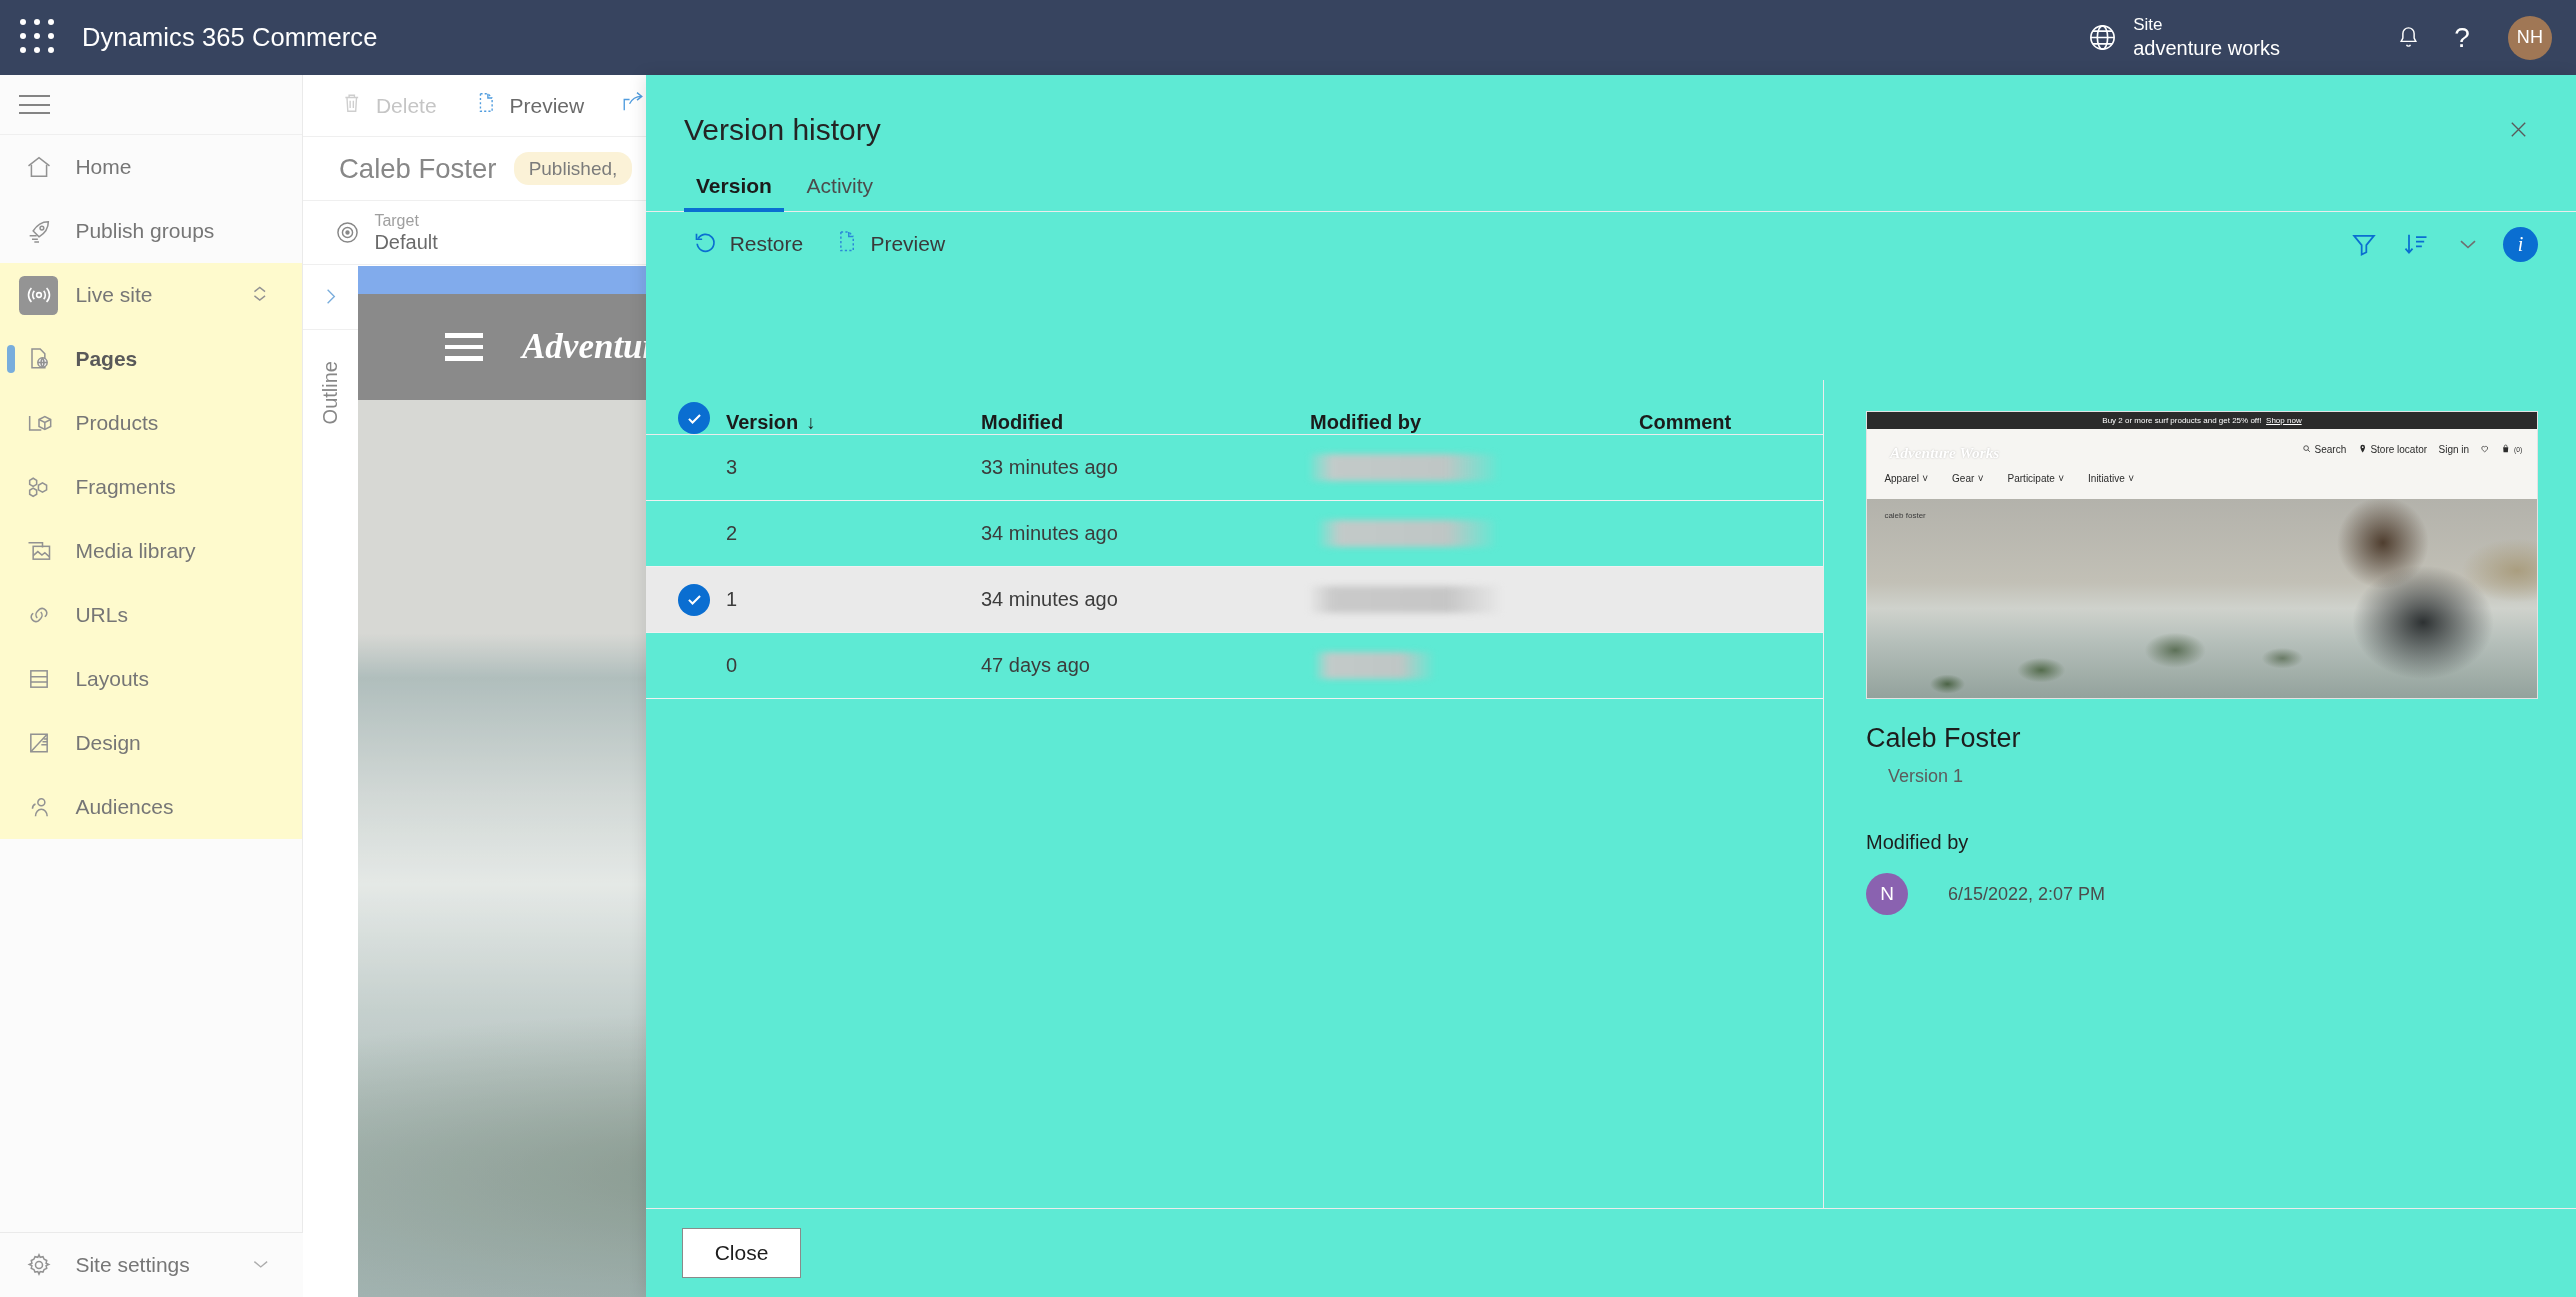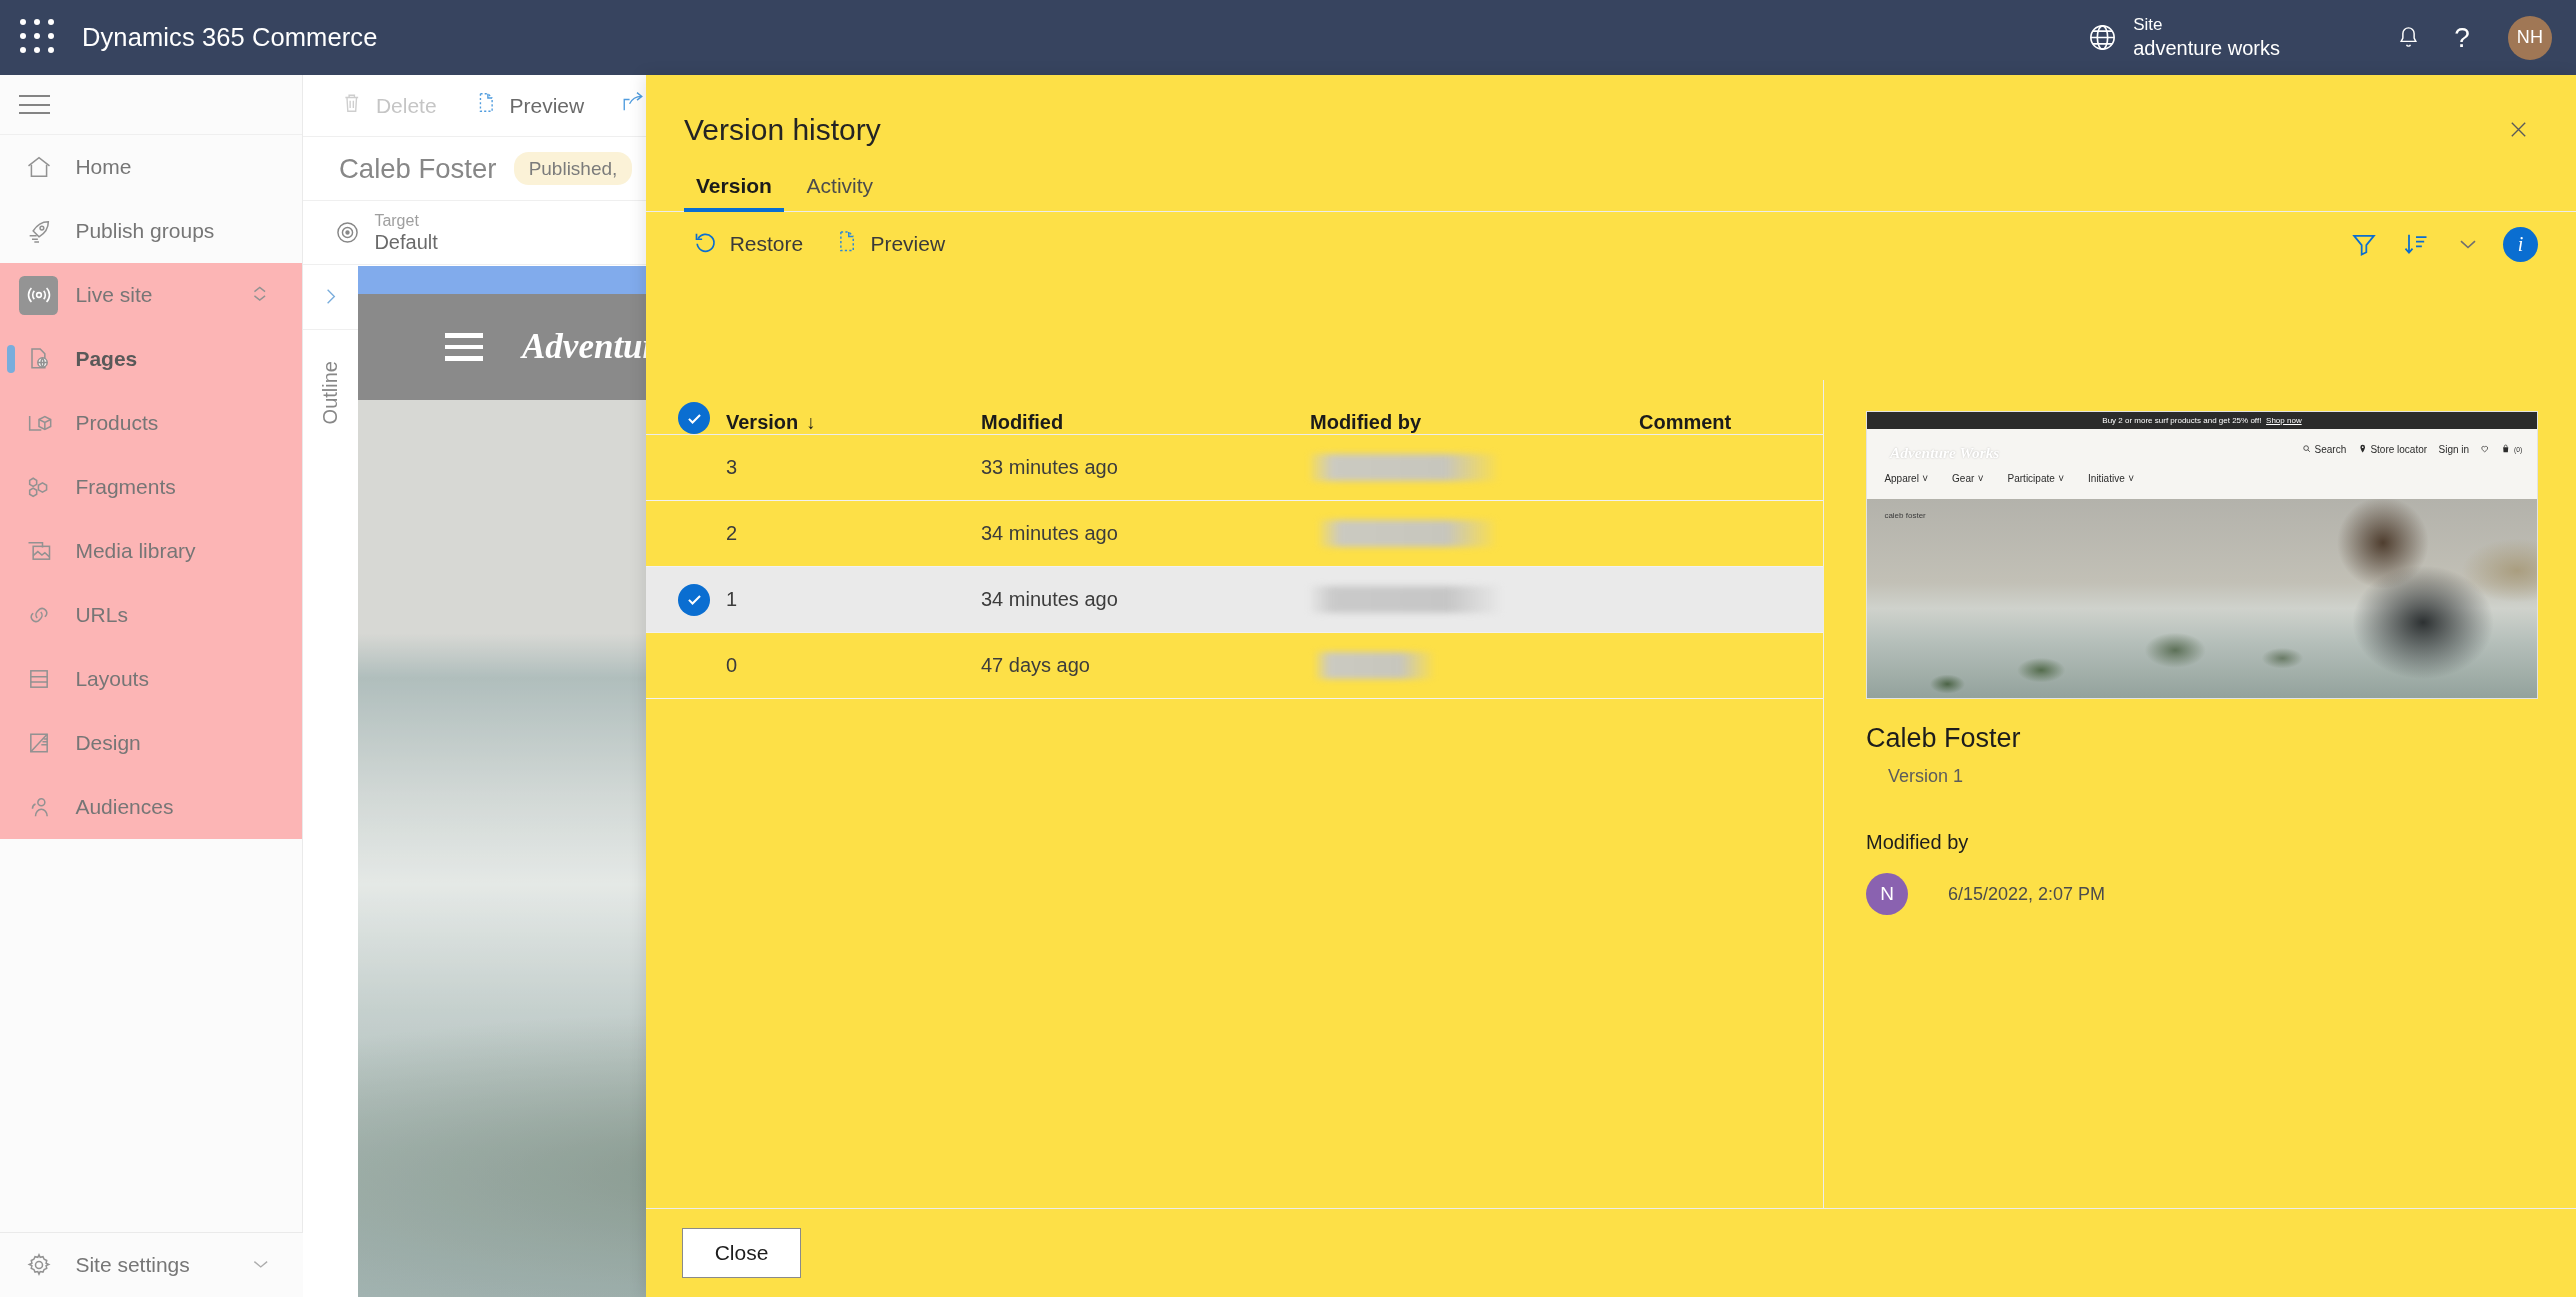--- a/index.html
+++ b/index.html
@@ -38,21 +38,21 @@
   }
 
   
   .sidebar { position:absolute; left:0; top:75px; width:303px; height:1222px;
     background:#fafafa; border-right:0.7px solid #e6e6e6; }
   .hamburger-wrap { height:60px; display:flex; align-items:center; padding-left:19px;
     border-bottom:0.7px solid #ececec; cursor:pointer; }
   .hamburger { width:31px; height:19px; display:flex; flex-direction:column; justify-content:space-between; }
   .hamburger span { display:block; height:2px; background:#6a6a6a; width:100%; }
   .navsection { background:#fafafa; }
-  .navsection.alt { background:#fca5a5; }
+  .navsection.alt { background:#fef9c3; }
   .navitem { position:relative; height:64px; display:flex; align-items:center; padding-left:19px; cursor:pointer; }
   .navitem .nicon { width:39px; height:39px; display:flex; align-items:center; justify-content:center; flex:0 0 39px; }
   .navitem .nicon svg { width:28px; height:28px; }
   .navitem .ntext { margin-left:17.4px; font-size:21px; color:#585858; white-space:nowrap; }
   .navitem.selected .ntext { color:#353535; font-weight:bold; }
   .navitem.selected::before { content:""; position:absolute; left:6.7px; top:18px; width:8.7px; height:28px;
     background:#5b9bd5; border-radius:4.7px; }
   .navitem.active-icon .nicon { background:#7d7d7d; border-radius:5.4px; }
   .navitem.active-icon .nicon svg { stroke:#ffffff; }
   .navitem .chev { margin-left:auto; margin-right:29.5px; }
@@ -92,21 +92,21 @@
     background:
       radial-gradient(ellipse 60% 30% at 20% 86%, rgba(70,92,70,.55), transparent 60%),
       radial-gradient(ellipse 40% 18% at 62% 95%, rgba(60,82,62,.5), transparent 60%),
       radial-gradient(ellipse 50% 14% at 88% 72%, rgba(74,96,76,.35), transparent 60%),
       linear-gradient(180deg,#cfd0cb 0%, #cfd0cb 26%, #9fb0ae 31%, #c8d0cd 44%, #dfe4e1 54%, #b9c6c3 68%, #9db0ad 84%, #8fa4a2 100%);
     filter: blur(0.7px);
   }
 
   
   .scrim { position:absolute; left:0; top:0; width:2576px; height:1297px; background:rgba(255,255,255,.18); }
-  .panel { position:absolute; left:646px; top:75px; width:1930px; height:1222px; background:#fde047;
+  .panel { position:absolute; left:646px; top:75px; width:1930px; height:1222px; background:#5eead4;
     box-shadow:-2.7px 0 14.8px rgba(0,0,0,.10); }
   .panel-head { position:relative; padding:38px 0 0 38px; }
   .panel-title { font-size:30px; color:#242424; }
   .closex { position:absolute; right:38px; top:34px; width:40px; height:40px; cursor:pointer;
     display:flex; align-items:center; justify-content:center; }
   .closex svg { width:23px; height:23px; }
   .tabs { display:flex; gap:0; padding-left:38px; margin-top:27px; border-bottom:0.7px solid #ececec; }
   .tab { padding:0 12px 13.4px; font-size:21px; color:#4c4c4c; cursor:pointer; position:relative; margin-right:10.7px; }
   .tab.active { color:#1b1b1b; font-weight:bold; }
   .tab.active::after { content:""; position:absolute; left:0; right:0; bottom:-0.7px; height:4px; background:#0a6ed1; }

